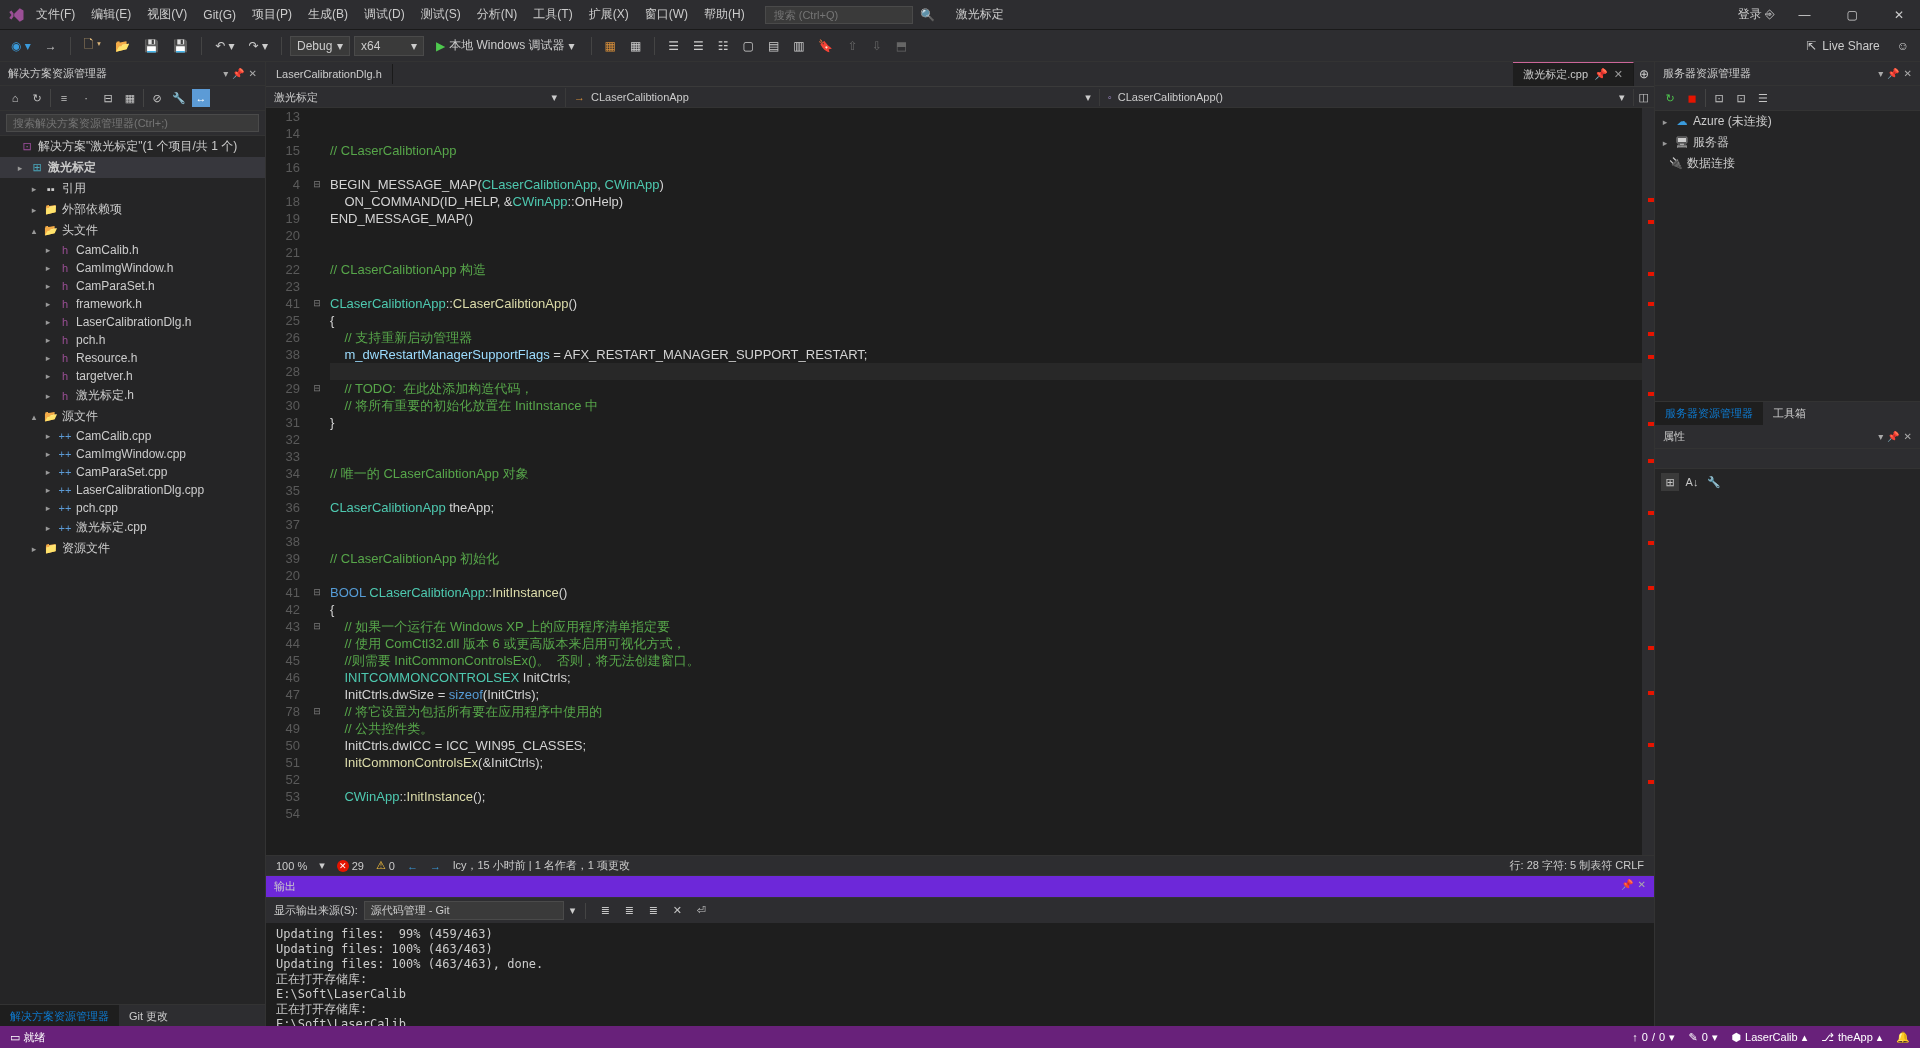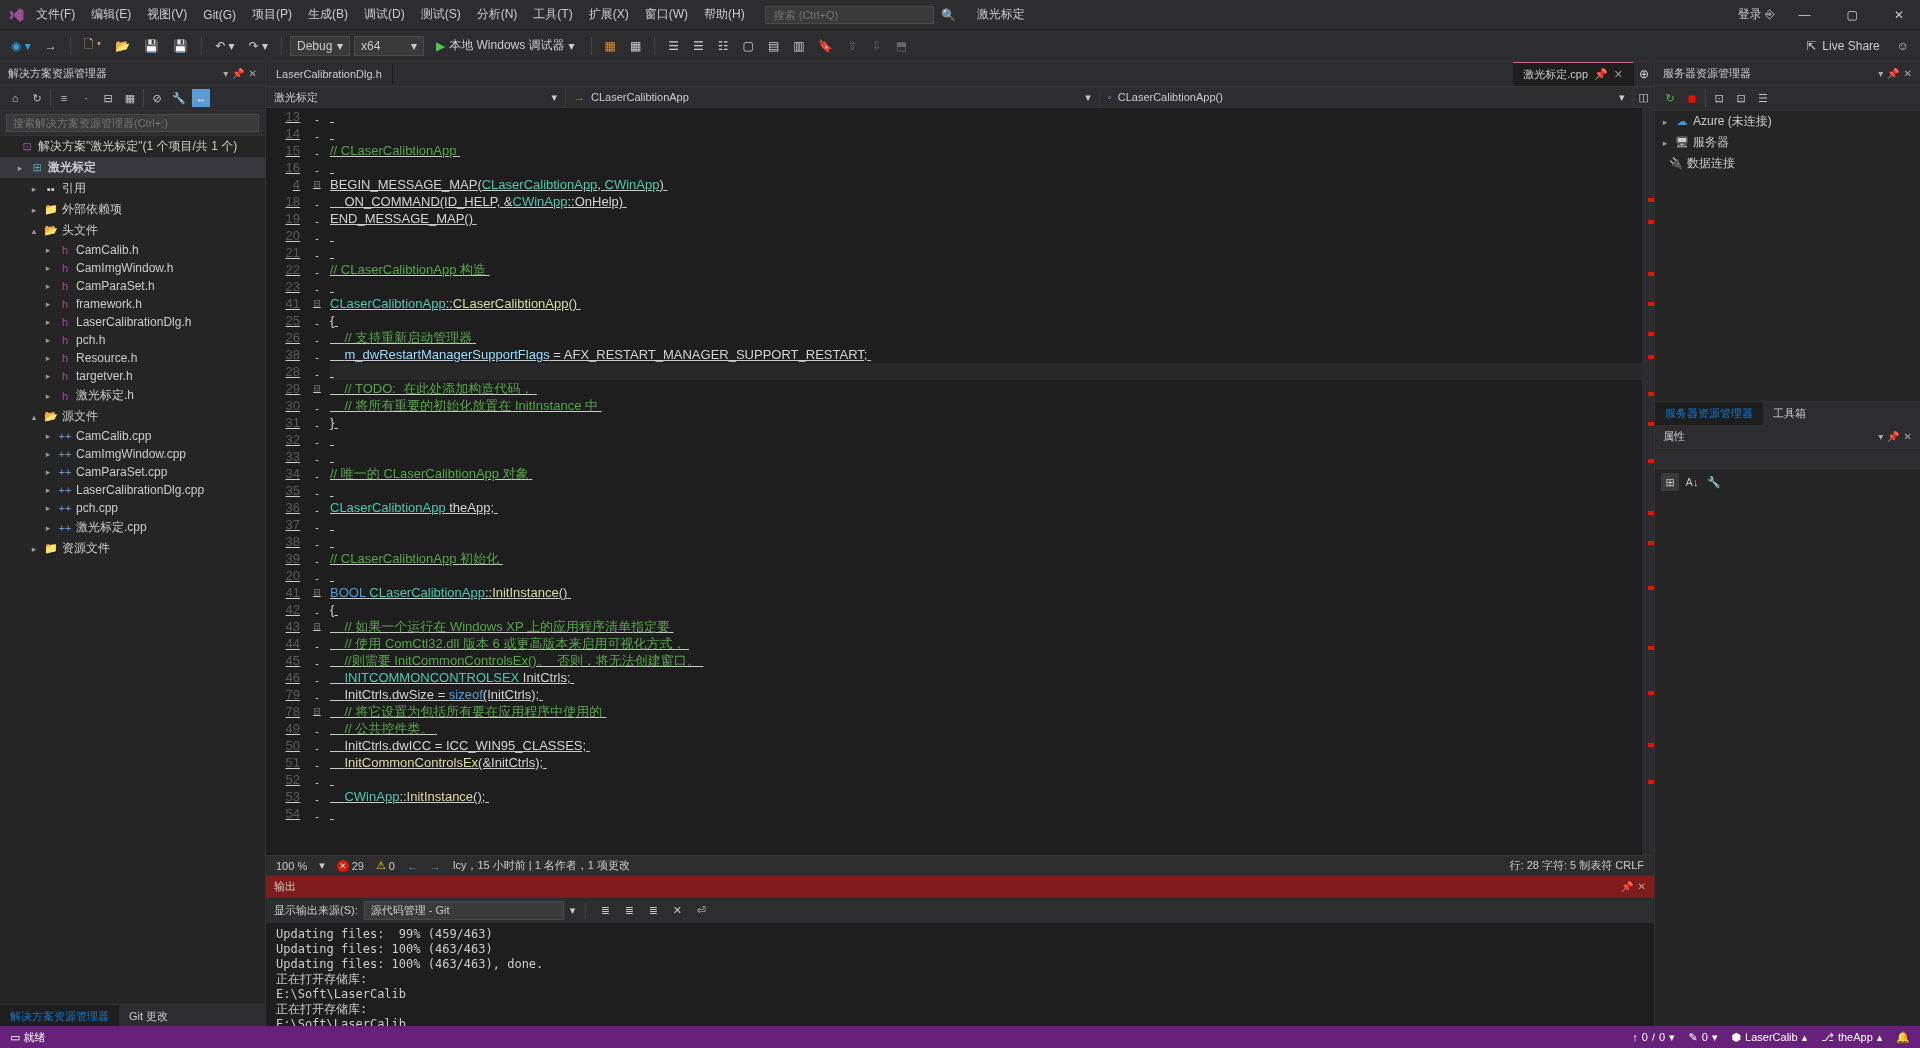--- a/index.html
+++ b/index.html
@@ -1,20 +1,20 @@
 <!DOCTYPE html>
 <html><head>
 <meta charset="utf-8">
 <style>
 * { margin:0; padding:0; box-sizing:border-box; font-family:"Segoe UI","Microsoft YaHei",sans-serif; }
 body { background:#1e1e1e; color:#ccc; font-size:12px; overflow:hidden; width:1920px; height:1048px; transform-origin:top left; }
 .menubar { background:#2d2d30; height:30px; display:flex; align-items:center; padding:0 4px; border-bottom:1px solid #1a1a1a; }
 .vs-logo { width:24px; height:24px; display:flex; align-items:center; justify-content:center; color:#9b4f96; }
 .menu-item { padding:4px 8px; cursor:pointer; white-space:nowrap; }
-.search-box { margin-left:12px; background:#3a3a3a; border:1px solid #4a4a4a; padding:2px 8px; width:169px; color:#999; font-size:11px; }
+.search-box { margin-left:12px; background:#3a3a3a; border:1px solid #4a4a4a; padding:2px 8px; width:148px; color:#999; font-size:11px; }
 .search-icon { color:#999; padding:2px 8px; }
 .title-center { margin-left:12px; color:#ccc; }
 .right-ctrl { margin-left:auto; display:flex; align-items:center; gap:12px; }
 .win-btn { padding:4px 12px; cursor:pointer; color:#ccc; }
 
 .toolbar { background:#2d2d30; height:32px; display:flex; align-items:center; padding:0 6px; gap:4px; border-bottom:1px solid #333; }
 .tb-btn { padding:3px 5px; cursor:pointer; color:#ccc; display:flex; align-items:center; }
 .tb-sep { width:1px; height:18px; background:#444; margin:0 4px; }
 .dropdown { background:#3a3a3a; border:1px solid #4a4a4a; padding:2px 6px; min-width:60px; display:flex; align-items:center; justify-content:space-between; }
 .play-btn { display:flex; align-items:center; gap:4px; padding:2px 8px; }
@@ -44,40 +44,40 @@
 .panel-tab.active { background:#1e1e1e; color:#0e7acf; }
 
 .center { flex:1; display:flex; flex-direction:column; min-width:0; }
 .doc-tabs { background:#2d2d30; display:flex; align-items:center; height:24px; }
 .doc-tab { padding:4px 10px; font-size:11px; cursor:pointer; display:flex; align-items:center; gap:6px; border-right:1px solid #1a1a1a; }
 .doc-tab.active { background:#1e1e1e; border-top:1px solid #cc6699; }
 .doc-tab .close { color:#999; }
 .nav-bar { background:#2d2d30; height:22px; display:flex; align-items:center; border-top:1px solid #3a3a3a; border-bottom:1px solid #333; font-size:11px; }
 .nav-drop { padding:2px 8px; display:flex; align-items:center; gap:6px; border-right:1px solid #3a3a3a; flex:1; min-width:0; }
 .nav-drop:first-child { flex:0 0 300px; }
-.editor { flex:1; display:flex; overflow:hidden; background:#1e1e1e; position:relative; font-family:Consolas,monospace; font-size:13px;text-decoration:underline; }
+.editor { flex:1; display:flex; overflow:hidden; background:#1e1e1e; position:relative; font-family:Consolas,monospace; font-size:13px; }
 .gutter { width:44px; background:#1e1e1e; text-align:right; padding-right:10px; color:#5a5a5a; line-height:17px; }
 .fold-col { width:14px; color:#7a7a7a; line-height:17px; font-size:9px; text-align:center; }
 .code { flex:1; white-space:pre; line-height:17px; color:#dcdcaa; padding-left:6px; overflow:hidden; }
 .code .cmt { color:#57a64a; }
 .code .kw { color:#569cd6; }
 .code .type { color:#4ec9b0; }
 .code .fn { color:#dcdcaa; }
 .code .var { color:#9cdcfe; }
 .code .pl { color:#d4d4d4; }
 .code .lnsel { background:#282828; display:block; }
 .minimap { width:12px; background:#2d2d30; position:relative; }
 .mm-mark { position:absolute; right:0; width:6px; height:4px; background:#e51400; }
 .ed-status { background:#2d2d30; height:20px; display:flex; align-items:center; padding:0 10px; font-size:11px; gap:12px; border-top:1px solid #333; }
 .err-badge { display:flex; align-items:center; gap:3px; }
 .red-c { background:#e51400; border-radius:50%; width:12px; height:12px; display:inline-flex; align-items:center; justify-content:center; color:#fff; font-size:9px; }
 .yel-t { color:#f9c23c; }
 
 .output-panel { background:#1e1e1e; border-top:1px solid #333; }
-.output-hdr { background:#7f1d1d; padding:3px 8px; display:flex; align-items:center; justify-content:space-between; font-size:11px; }
+.output-hdr { background:#6d28d9; padding:3px 8px; display:flex; align-items:flex-start; justify-content:space-between; font-size:11px; }
 .output-tb { background:#2d2d30; padding:3px 8px; display:flex; align-items:center; gap:6px; font-size:11px; border-top:1px solid #333; }
 .output-drop { background:#3a3a3a; border:1px solid #4a4a4a; padding:1px 6px; min-width:200px; }
 .output-txt { font-family:Consolas,monospace; font-size:12px; padding:4px 10px; color:#ccc; white-space:pre; line-height:15px; height:105px; overflow:auto; }
 
 .sidebar-right { width:266px; background:#252526; border-left:1px solid #333; display:flex; flex-direction:column; }
 .props-tb { padding:4px 6px; display:flex; gap:4px; }
 
 .statusbar { position:fixed; bottom:0; left:0; right:0; height:22px; background:#68217a; color:#fff; display:flex; align-items:center; padding:0 10px; font-size:11px; }
 .sb-right { margin-left:auto; display:flex; gap:14px; align-items:center; }
 .sb-item { display:flex; align-items:center; gap:4px; }
@@ -363,21 +363,21 @@
           <div>37</div>
           <div>38</div>
           <div>39</div>
           <div>20</div>
           <div>41</div>
           <div>42</div>
           <div>43</div>
           <div>44</div>
           <div>45</div>
           <div>46</div>
-          <div>79</div>
+          <div>47</div>
           <div>78</div>
           <div>49</div>
           <div>50</div>
           <div>51</div>
           <div>52</div>
           <div>53</div>
           <div>54</div>
         </div>
       <div class="fold-col" id="foldcol">
           <div>&nbsp;</div>

